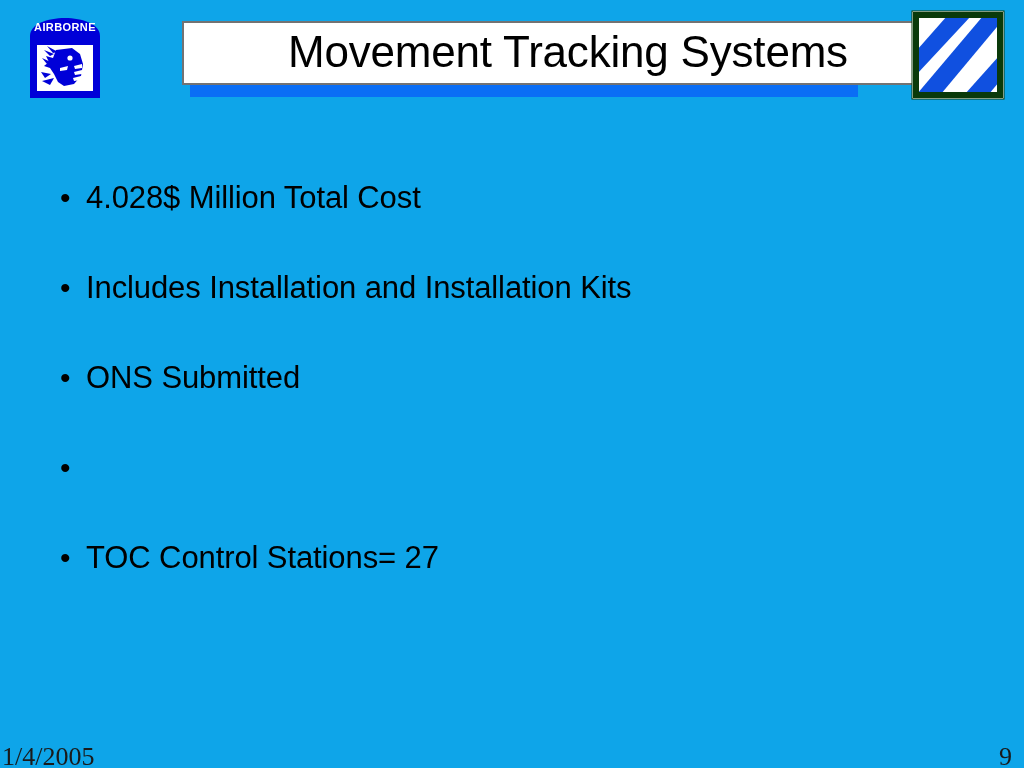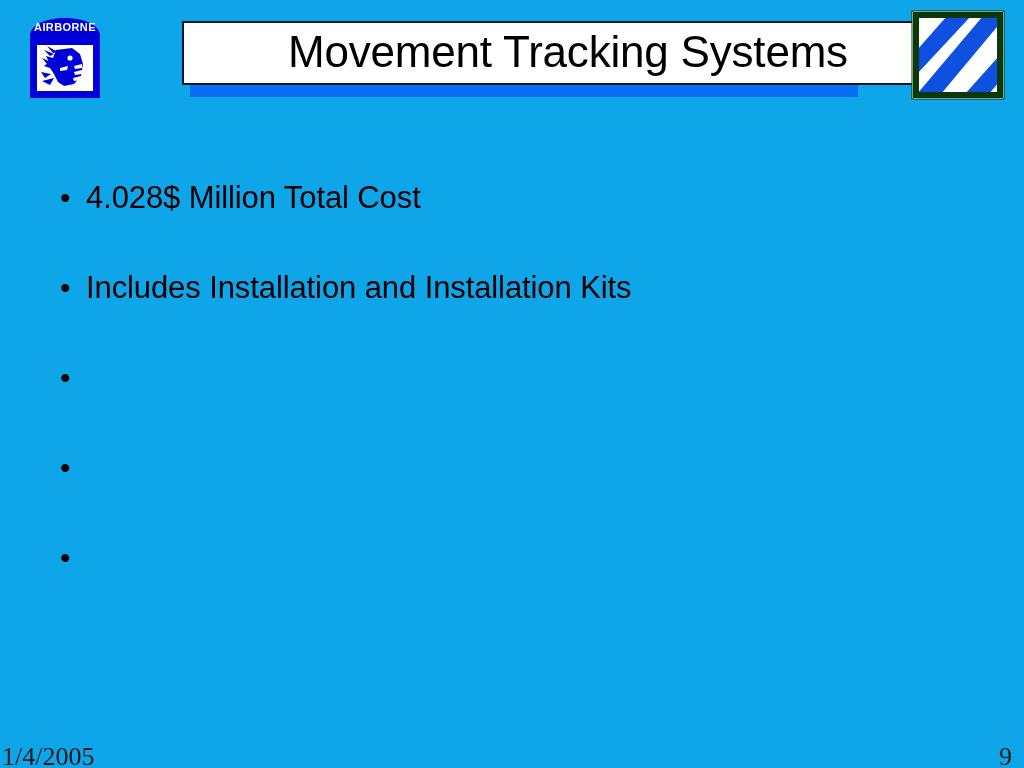--- a/index.html
+++ b/index.html
@@ -37,21 +37,21 @@
     height: 68px;
     background: #0a6ef5;
   }
   #title-box {
     position: absolute;
     left: 182px;
     top: 21px;
     width: 772px;
     height: 64px;
     background: #ffffff;
-    border: 2px solid #0f172a;
+    border: 2px solid #737373;
     box-sizing: border-box;
     display: flex;
     align-items: center;
     justify-content: center;
   }
   #title-text {
     font-size: 44px;
     line-height: 1;
     color: #000000;
     font-weight: 400;
@@ -185,28 +185,30 @@
       <span class="bullet-text">4.028$ Million Total Cost</span>
     </div>
 
     <div class="bullet-row">
       <span class="bullet-marker">•</span>
       <span class="bullet-text">Includes Installation and Installation Kits</span>
     </div>
 
     <div class="bullet-row">
       <span class="bullet-marker">•</span>
-    </div>
-
-    <div class="bullet-row">
-      <span class="bullet-marker">•</span>
-    </div>
-
-    <div class="bullet-row">
-      <span class="bullet-marker">•</span>
+      <span class="bullet-text">ONS Submitted</span>
+    </div>
+
+    <div class="bullet-row">
+      <span class="bullet-marker">•</span>
+    </div>
+
+    <div class="bullet-row">
+      <span class="bullet-marker">•</span>
+      <span class="bullet-text">TOC Control Stations= 27</span>
     </div>
 
   </div>
 
   <div id="footer-date">1/4/2005</div>
   <div id="footer-pagenum">9</div>
 
 </div>
 
 </body></html>

